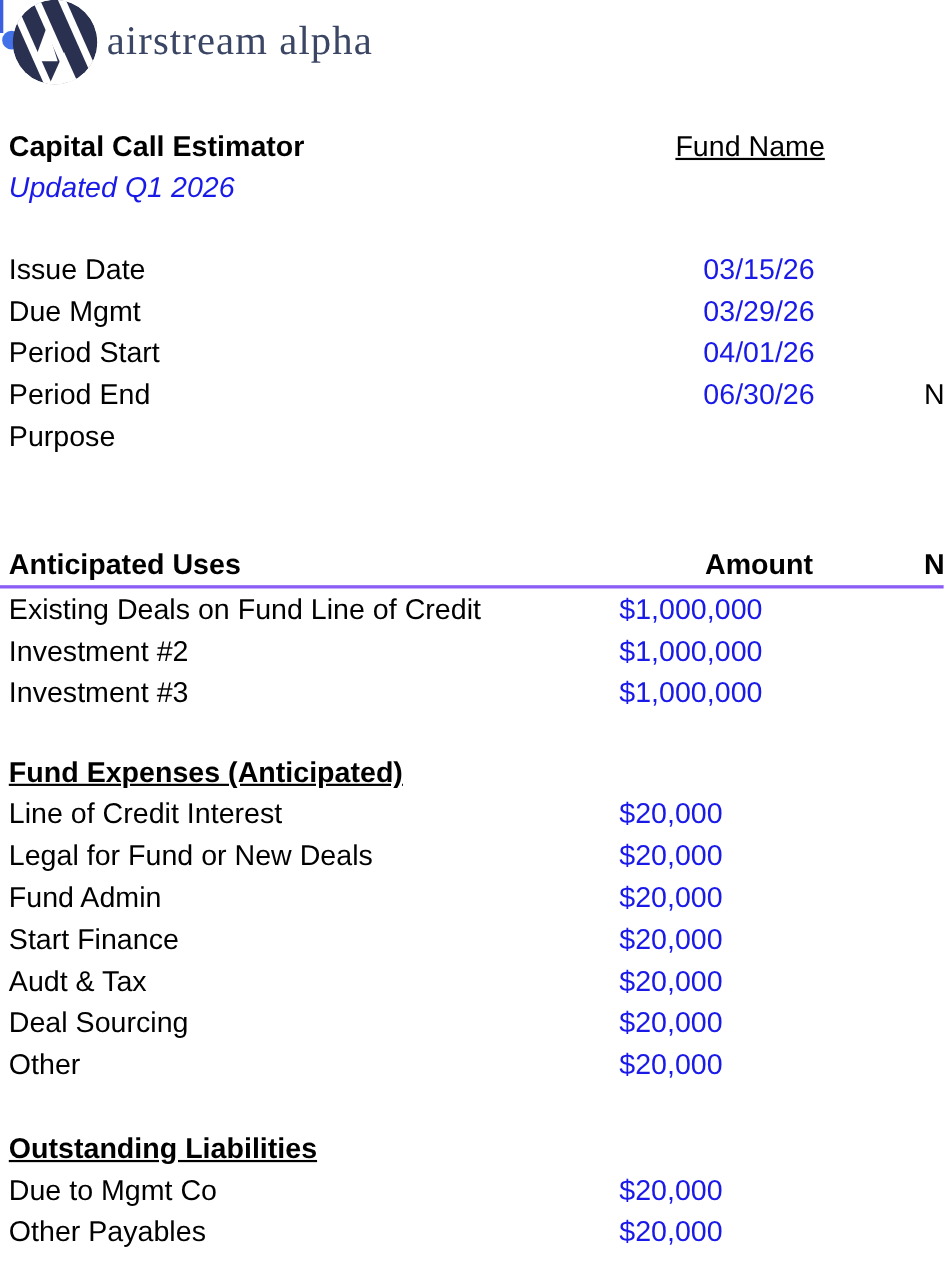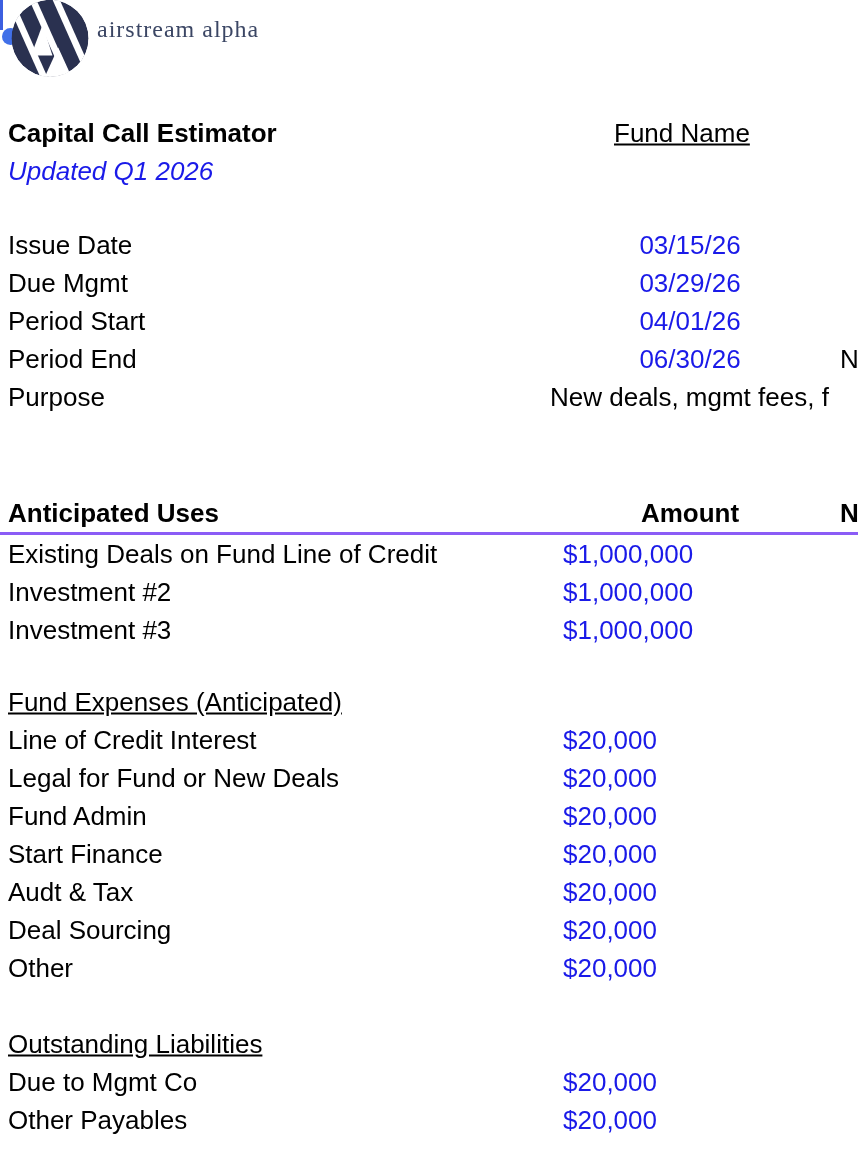--- a/index.html
+++ b/index.html
@@ -13,21 +13,21 @@
 
   
   .cursor-line { position: absolute; left: 0; top: 0; width: 3px; height: 30px; background: #3c5fe0; }
   .cursor-dot  { position: absolute; left: 2px; top: 28px; width: 17px; height: 17px; border-radius: 50%; background: #4170e8; }
 
   
   .logo-mark { position: absolute; left: 9px; top: -7px; }
   .brand-name {
     position: absolute; left: 97px; top: 16px;
     font-family: "Liberation Serif", "DejaVu Serif", serif;
-    font-size: 24px; color: #3b4664; letter-spacing: 1px;
+    font-size: 37px; color: #3b4664; letter-spacing: 1px;
   }
 
   .sec { position: absolute; left: 0; right: 0; }
   .row { position: relative; height: 38px; }
   .row .lbl { position: absolute; left: 8px; top: 50%; transform: translateY(-50%); white-space: nowrap; }
   .row .val { position: absolute; left: 563px; width: 254px; top: 50%; transform: translateY(-50%); }
   .val.center { text-align: center; }
   .val.right  { text-align: left; }
   .blue { color: #1a1ae8; }
   .row .note { position: absolute; left: 840px; top: 50%; transform: translateY(-50%); white-space: nowrap; }
@@ -39,21 +39,21 @@
   .updated    { font-style: italic; }
 
   .sec-details { top: 226px; }
 
   .sec-uses { top: 494px; }
   .uses-header { border-bottom: 3px solid #8b5cf6; }
   .uses-header .lbl, .uses-header .val, .uses-header .note { font-weight: 700; }
 
   .sec-expenses { top: 683px; }
   .sec-liabilities { top: 1025px; }
-  .sec-title { text-decoration: underline; font-weight: 400; }
+  .sec-title { text-decoration: underline; font-weight: 700; }
 </style>
 </head>
 <body>
 
 <div class="cursor-line"></div>
 <div class="cursor-dot"></div>
 
 <svg class="logo-mark" width="82" height="94" viewBox="0 0 100 114">
   <defs>
       <clipPath id="logoclip">
@@ -96,21 +96,20 @@
     <span class="lbl">Period Start</span>
     <span class="val center blue">04/01/26</span>
   </div>
   <div class="row">
     <span class="lbl">Period End</span>
     <span class="val center blue">06/30/26</span>
     <span class="note">N</span>
   </div>
   <div class="row">
     <span class="lbl">Purpose</span>
-    <span class="freeval">New deals, mgmt fees, f</span>
   </div>
 </div>
 
 <div class="sec sec-uses">
   <div class="row uses-header">
     <span class="lbl">Anticipated Uses</span>
     <span class="val center">Amount</span>
     <span class="note">N</span>
   </div>
   <div class="row">

